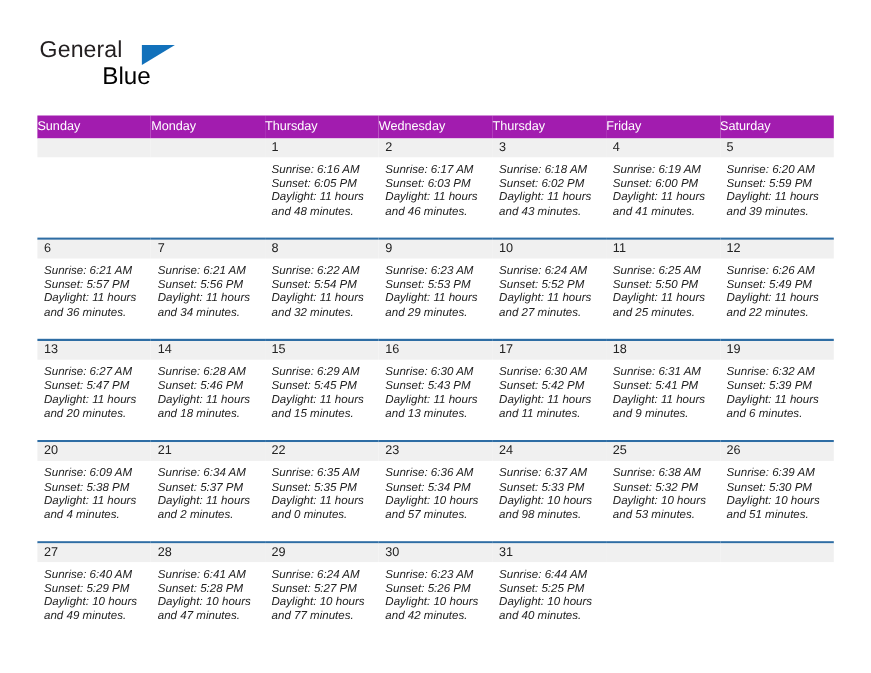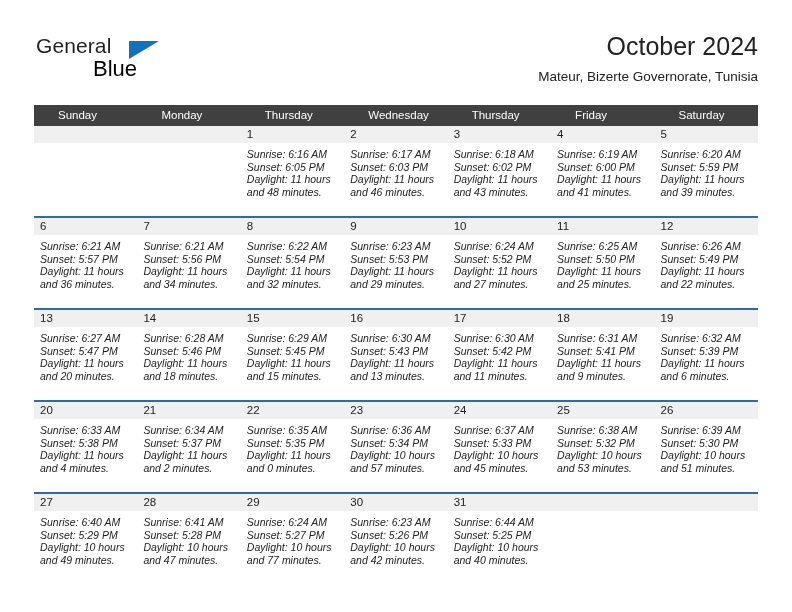--- a/index.html
+++ b/index.html
@@ -88,26 +88,26 @@
     left: 34px;
     top: 105px;
     width: 724px;
   }
   table.cal {
     width: 724px;
     border-collapse: collapse;
     table-layout: fixed;
   }
   table.cal th {
-    background: #404040;
+    background: #a21caf;
     color: #ffffff;
     font-size: 11.5px;
     font-weight: normal;
     text-align: left;
-    padding: 4px 0 5px 24px;
+    padding: 4px 0 5px 0;
     height: 21px;
     line-height: 12px;
   }
   tr.week-row > td {
     vertical-align: top;
     padding: 0;
     height: 90px;
     border-top: 2px solid #2e6da4;
   }
   tr.week-row.first > td { border-top: none; }
@@ -142,24 +142,20 @@
 <div class="page">
 
   <div class="topbar">
 
     <div class="logo">
       <span class="logo-general">General</span>
       <span class="logo-tri"></span>
       <span class="logo-blue">Blue</span>
     </div>
 
-    <div class="titleblock">
-      <div class="cal-title">October 2024</div>
-      <div class="cal-subtitle">Mateur, Bizerte Governorate, Tunisia</div>
-    </div>
 
   </div>
 
   <div class="calendar">
     <table class="cal">
       <thead>
         <tr>
           <th>Sunday</th>
           <th>Monday</th>
           <th>Thursday</th>
@@ -405,21 +401,21 @@
                   <div>and 6 minutes.</div>
                 </div>
               </div>
             </td>
           </tr>
           <tr class="week-row">
             <td>
               <div class="cell">
                 <div class="daynum-band">20</div>
                 <div class="cell-body">
-                  <div>Sunrise: 6:33 AM</div>
+                  <div>Sunrise: 6:09 AM</div>
                   <div>Sunset: 5:38 PM</div>
                   <div>Daylight: 11 hours</div>
                   <div>and 4 minutes.</div>
                 </div>
               </div>
             </td>
             <td>
               <div class="cell">
                 <div class="daynum-band">21</div>
                 <div class="cell-body">
@@ -452,21 +448,21 @@
                 </div>
               </div>
             </td>
             <td>
               <div class="cell">
                 <div class="daynum-band">24</div>
                 <div class="cell-body">
                   <div>Sunrise: 6:37 AM</div>
                   <div>Sunset: 5:33 PM</div>
                   <div>Daylight: 10 hours</div>
-                  <div>and 45 minutes.</div>
+                  <div>and 98 minutes.</div>
                 </div>
               </div>
             </td>
             <td>
               <div class="cell">
                 <div class="daynum-band">25</div>
                 <div class="cell-body">
                   <div>Sunrise: 6:38 AM</div>
                   <div>Sunset: 5:32 PM</div>
                   <div>Daylight: 10 hours</div>

